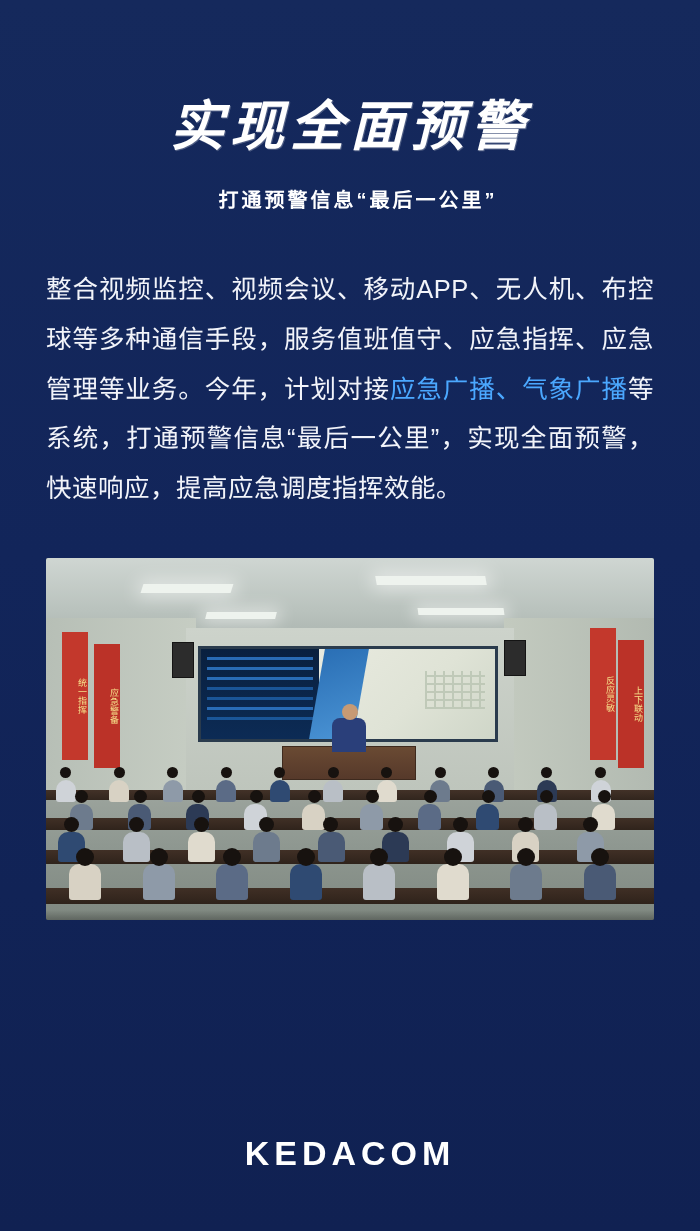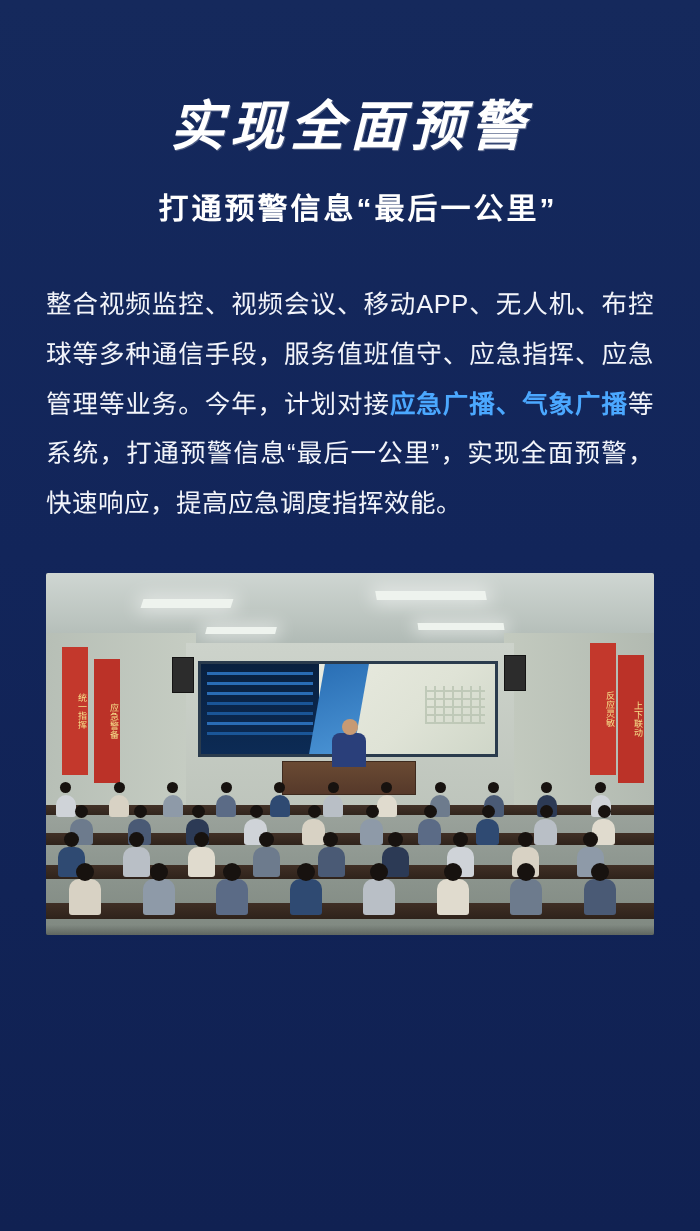--- a/index.html
+++ b/index.html
@@ -36,38 +36,38 @@
     letter-spacing: 6px;
     line-height: 1.15;
     color: #ffffff;
     font-style: italic;
     text-shadow: 1px 1px 0 rgba(255,255,255,0.25);
     margin: 0;
     padding: 0 40px;
   }
   .sub-title {
     margin: 26px 0 0 16px;
-    font-size: 30px;
+    font-size: 20px;
     font-weight: 600;
     letter-spacing: 3px;
     color: #ffffff;
   }
 
   
   .body-block {
     margin: 52px 46px 0 46px;
     font-size: 25.5px;
     line-height: 1.95;
     letter-spacing: 0.5px;
     text-align: justify;
     color: #f2f4fa;
   }
   .hl {
     color: #4ba8ff;
-    font-weight: 700;
+    font-weight: 400;
   }
 
   
   .photo-wrap {
     margin: 44px 46px 0 46px;
     height: 362px;
     border-radius: 2px;
     overflow: hidden;
     position: relative;
     background: #2d3a3f;
@@ -325,14 +325,17 @@
           <div class="head" style="left: 398px; top: 290px; width: 18px; height: 18px;"></div>
           <div class="person" style="left: 464px; top: 306px; width: 32px; height: 36px; background: rgb(109, 123, 141);"></div>
           <div class="head" style="left: 471px; top: 290px; width: 18px; height: 18px;"></div>
           <div class="person" style="left: 538px; top: 306px; width: 32px; height: 36px; background: rgb(74, 90, 117);"></div>
           <div class="head" style="left: 545px; top: 290px; width: 18px; height: 18px;"></div>
         </div>
       <div class="watermark-strip"></div>
     </div>
   </div>
 
+  <div class="footer">
+    <div class="brand">KEDACOM</div>
+  </div>
 
 </div>
 
 </body></html>

